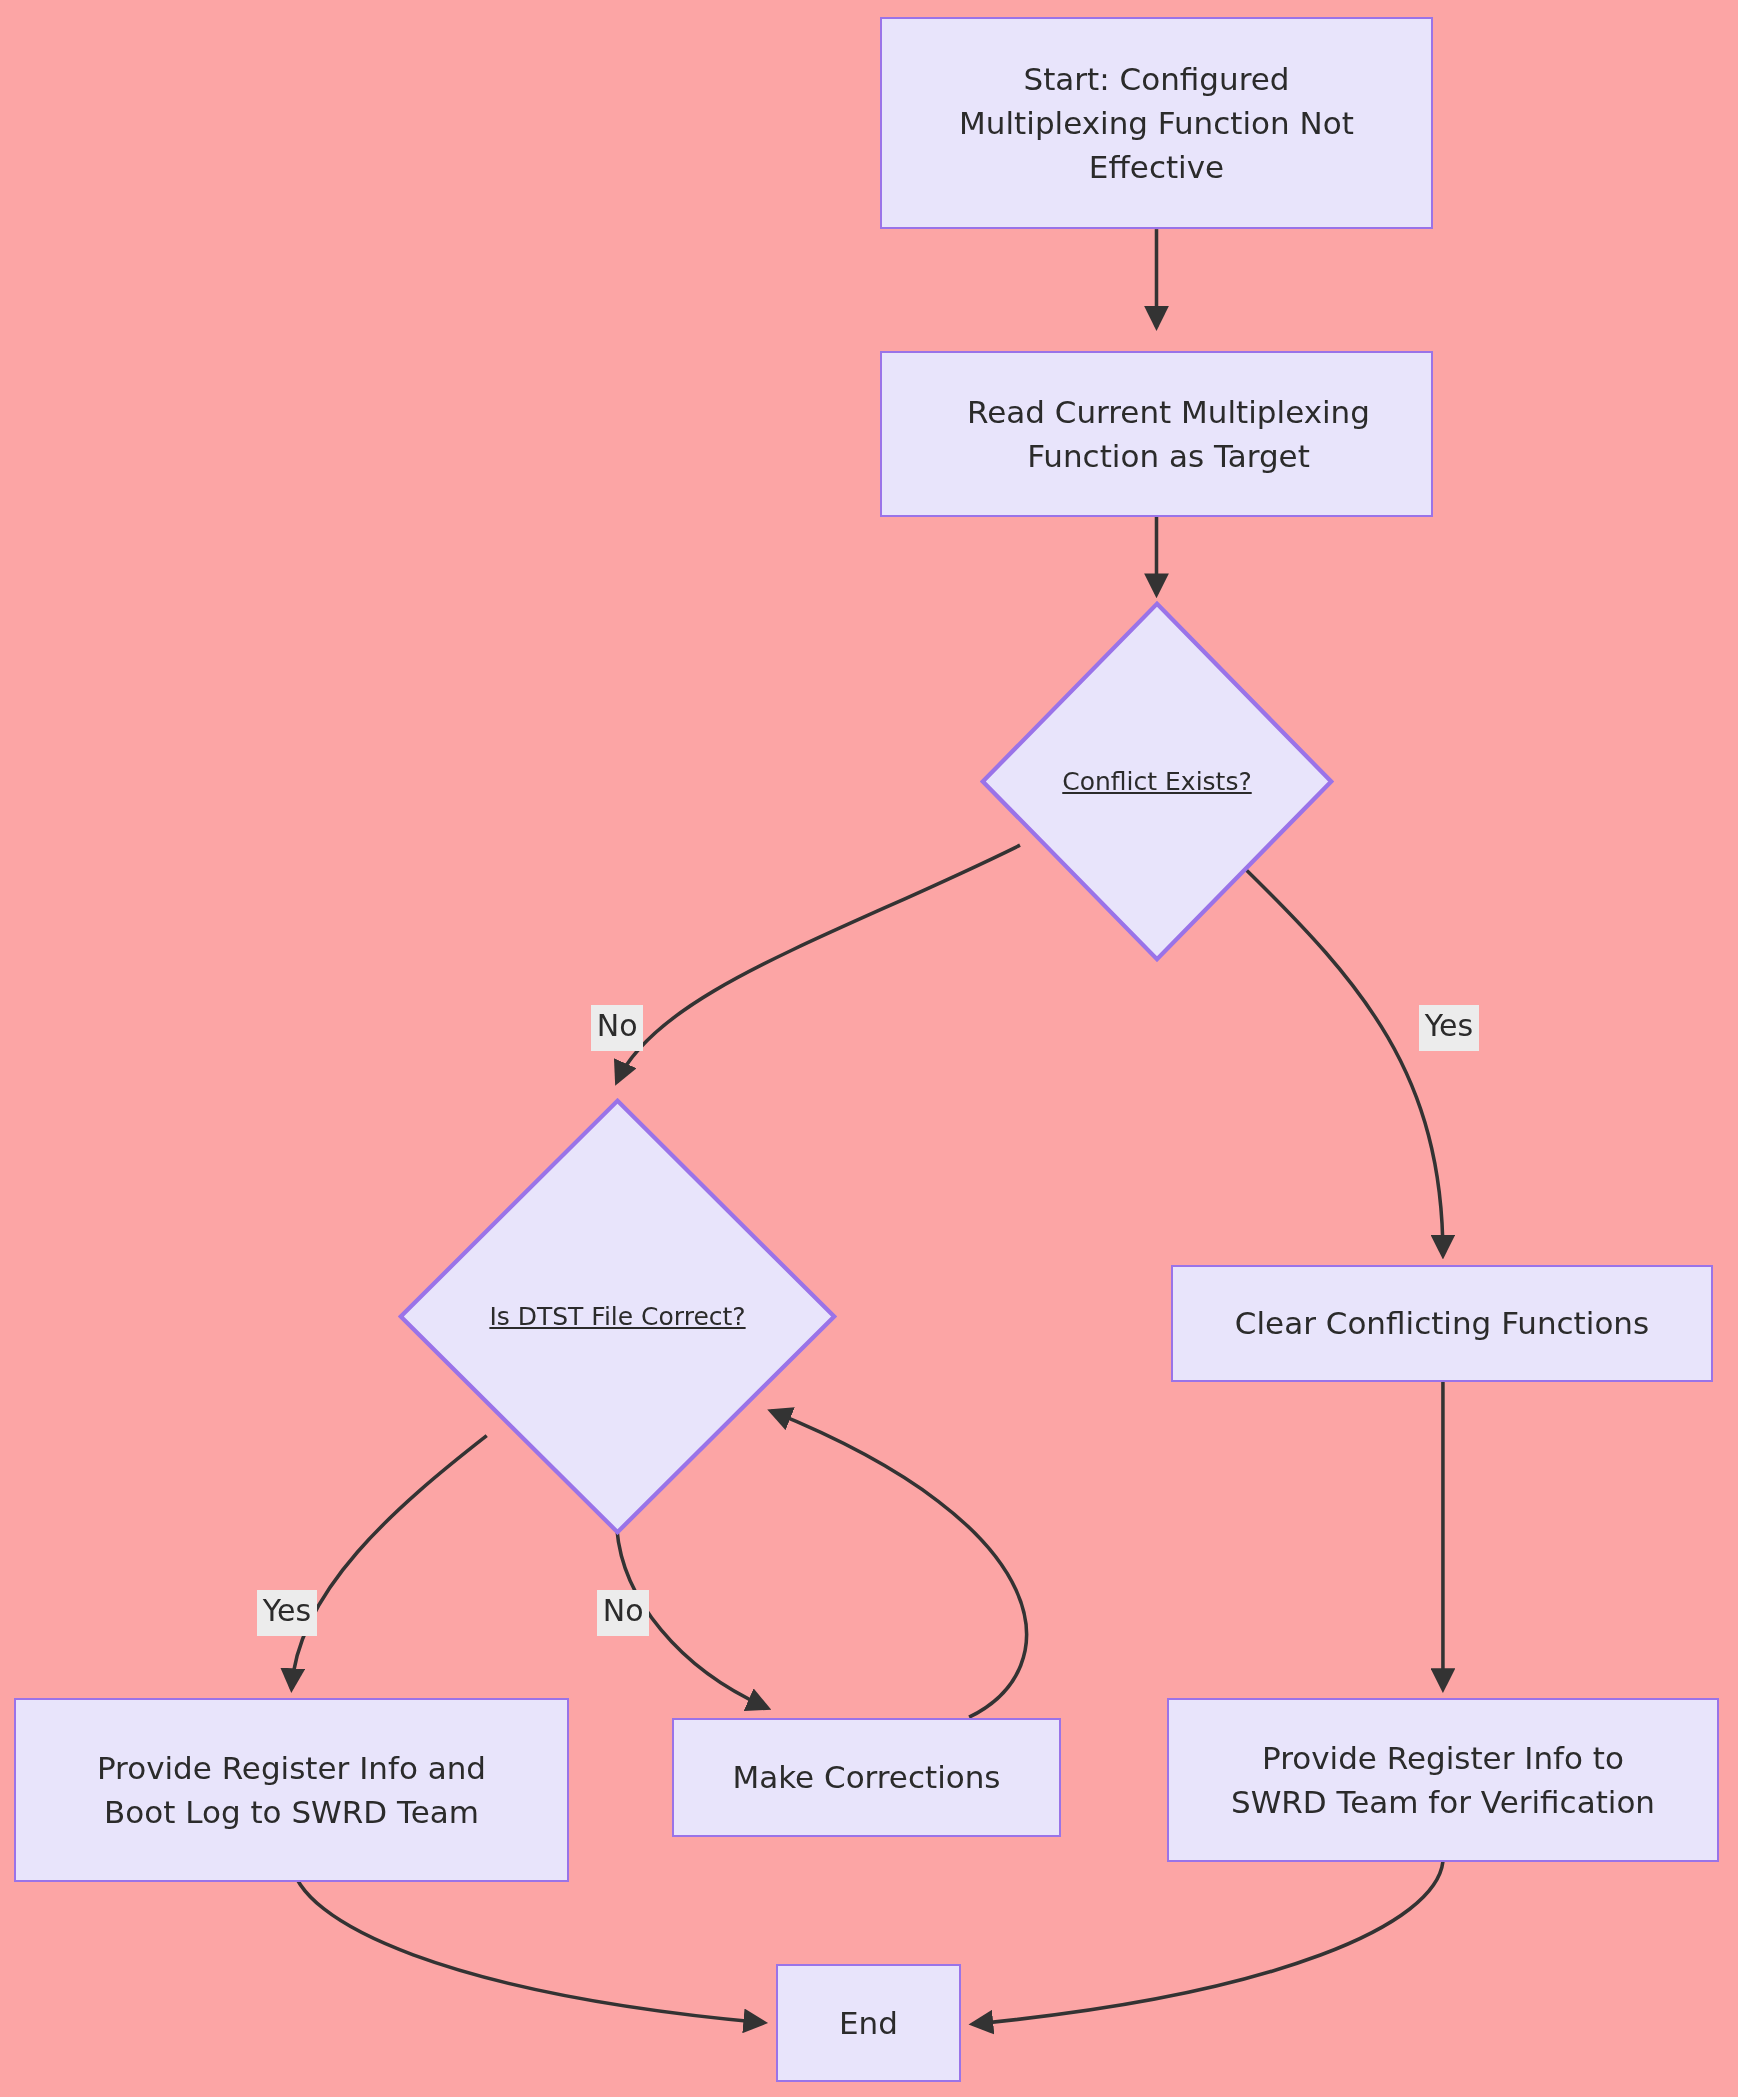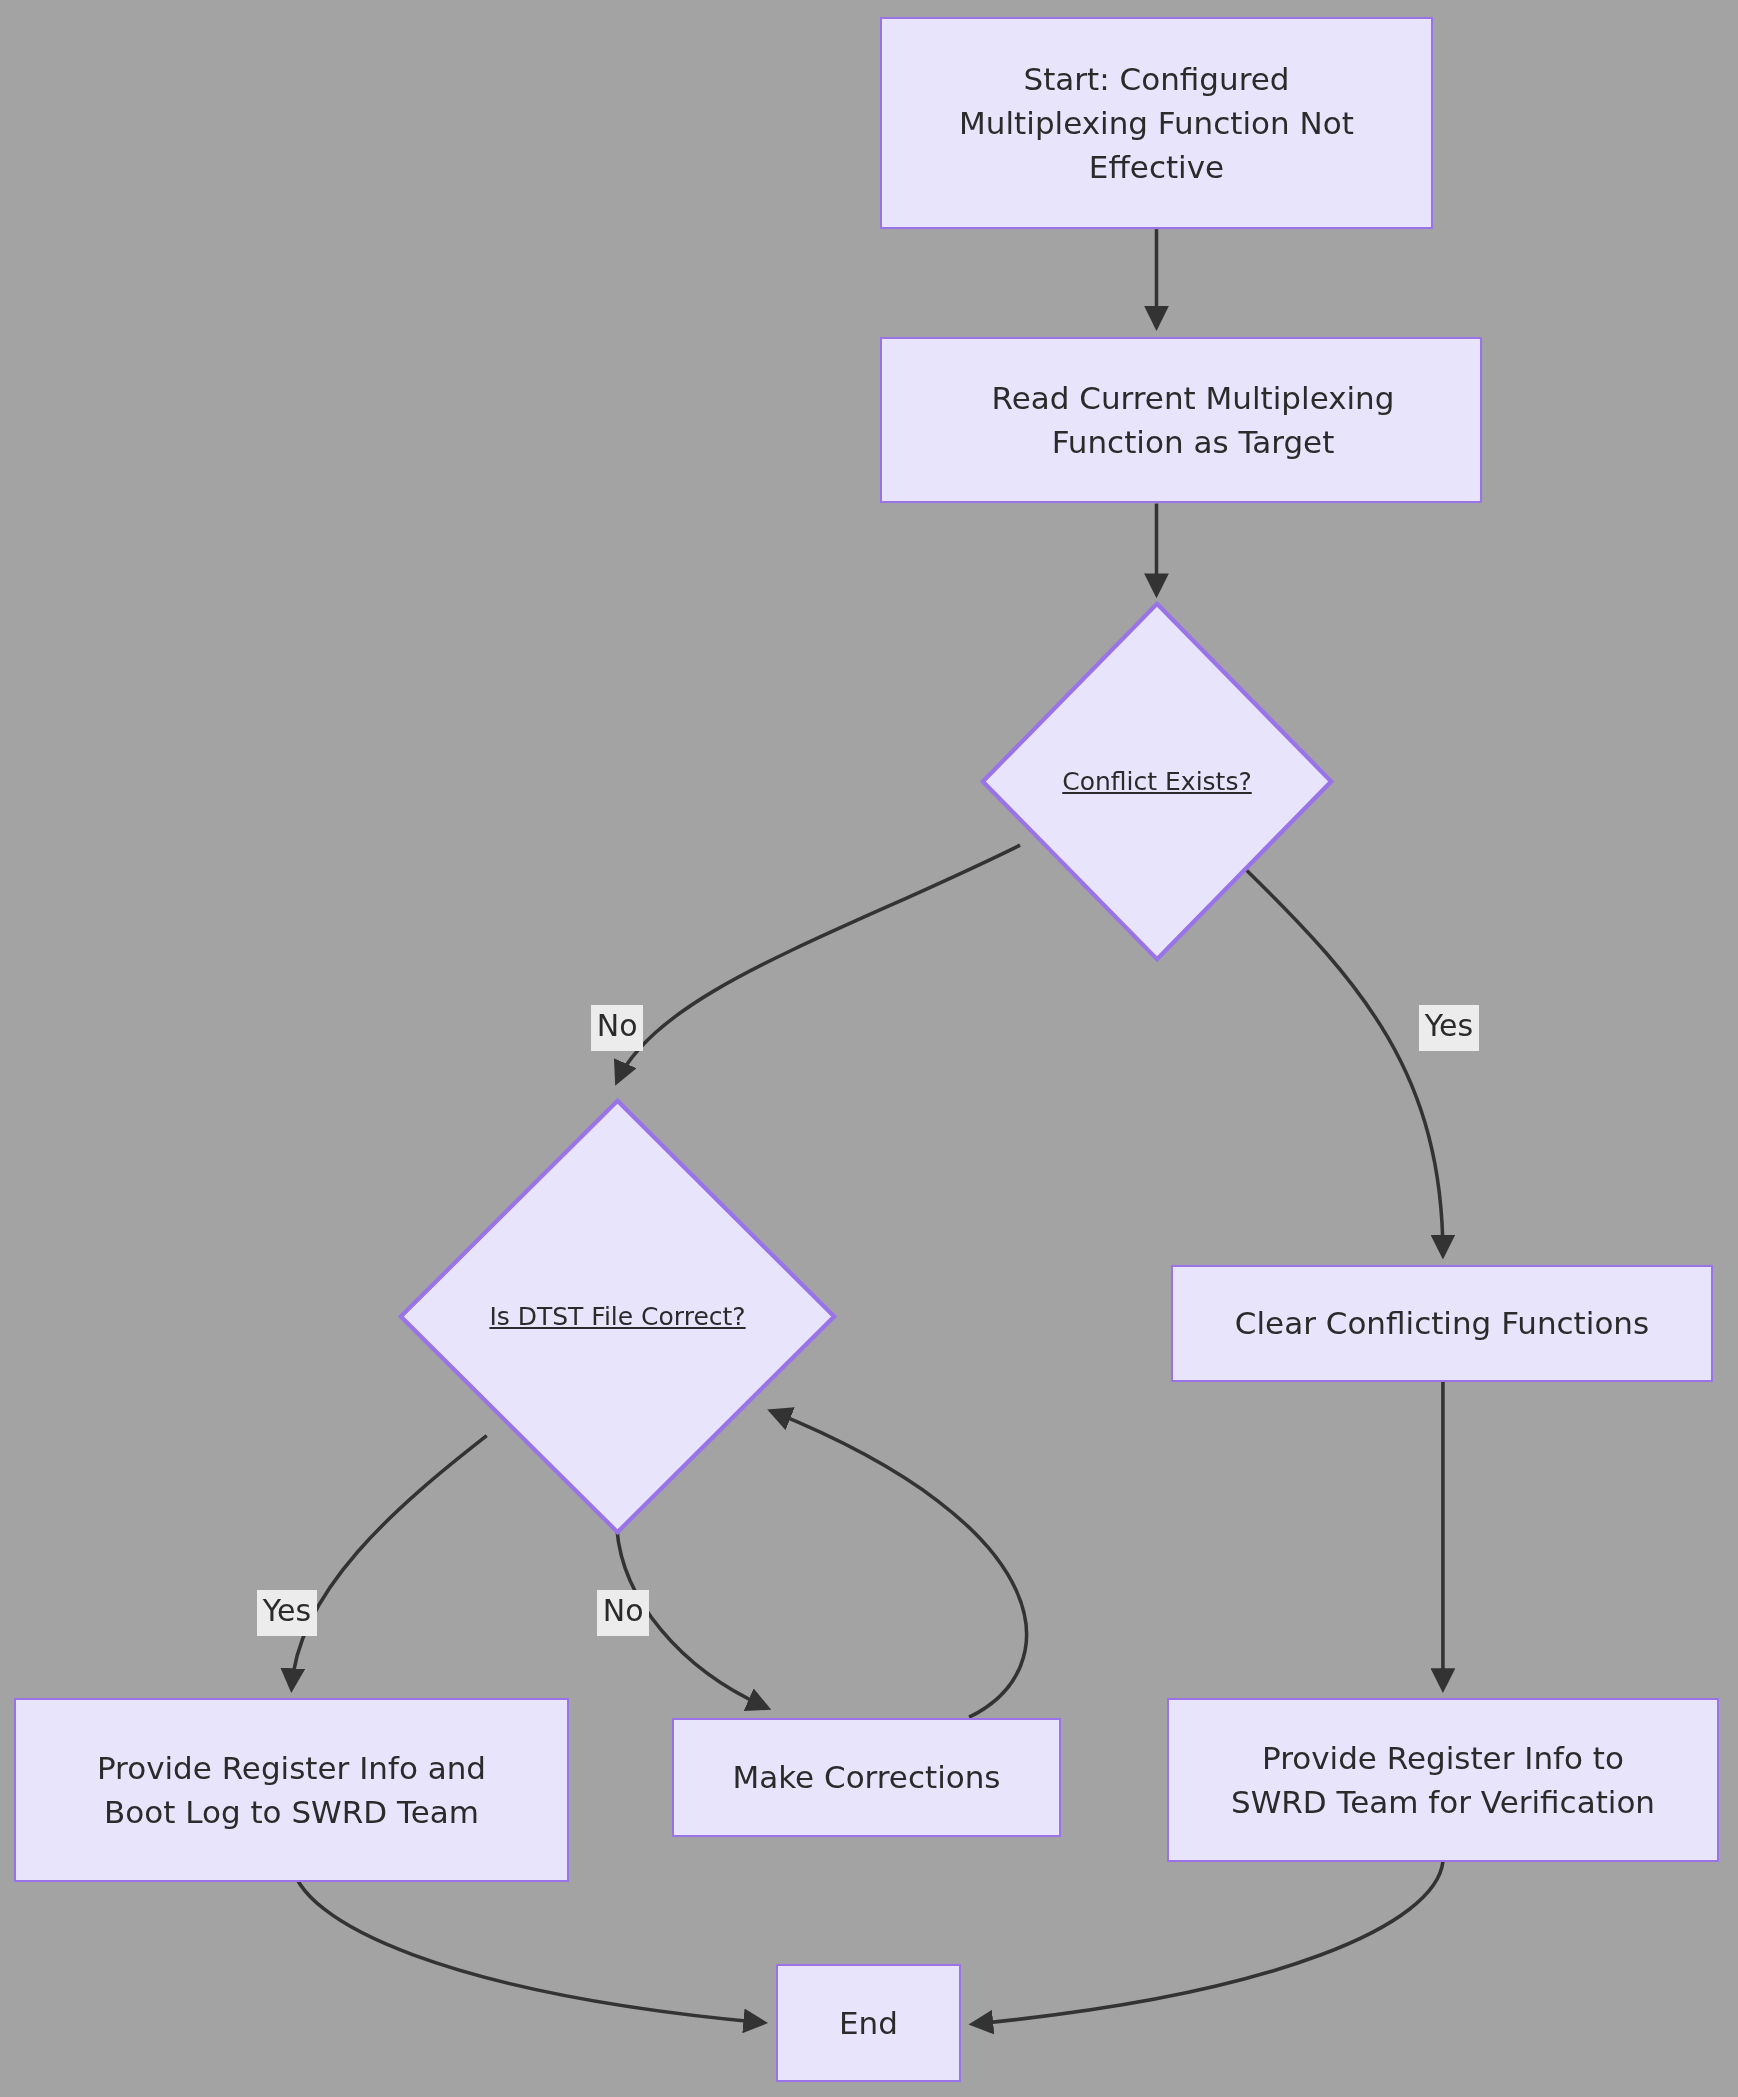--- a/index.html
+++ b/index.html
@@ -8,21 +8,21 @@
     padding: 0;
     background: #ffffff;
   }
   body {
     font-family: "DejaVu Sans", "Liberation Sans", sans-serif;
   }
   #canvas {
     position: relative;
     width: 1738px;
     height: 2097px;
-    background: #a3a3a3;
+    background: #fca5a5;
     overflow: hidden;
   }
   #edge-layer {
     position: absolute;
     left: 0;
     top: 0;
     width: 1738px;
     height: 2097px;
   }
   .node {
@@ -107,21 +107,21 @@
 
     <path d="M 2040 2632 C 2030 2720 1810 2820 1375 2862" fill="none" stroke="#333333" stroke-width="5" marker-end="url(#arrow)"></path>
   </svg>
 
   <div class="node node-rect" style="left:880px; top:17px; width:553px; height:212px;">
     <div class="node-label">Start: Configured
 Multiplexing Function Not
 Effective</div>
   </div>
 
-  <div class="node node-rect" style="left:880px; top:337px; width:602px; height:166px;padding-left:24px;">
+  <div class="node node-rect" style="left:880px; top:351px; width:553px; height:166px;padding-left:24px;">
     <div class="node-label">Read Current Multiplexing
 Function as Target</div>
   </div>
 
   <div class="node node-diamond" style="left:980px; top:601px; width:354px; height:361px;">
     <svg class="diamond-shape" viewBox="0 0 500 510" preserveAspectRatio="none">
       <polygon points="250,4 496,255 250,506 4,255" fill="#e8e4fb" stroke="#9a73e8" stroke-width="6"></polygon>
     </svg>
     <div class="node-label">Conflict Exists?</div>
   </div>

